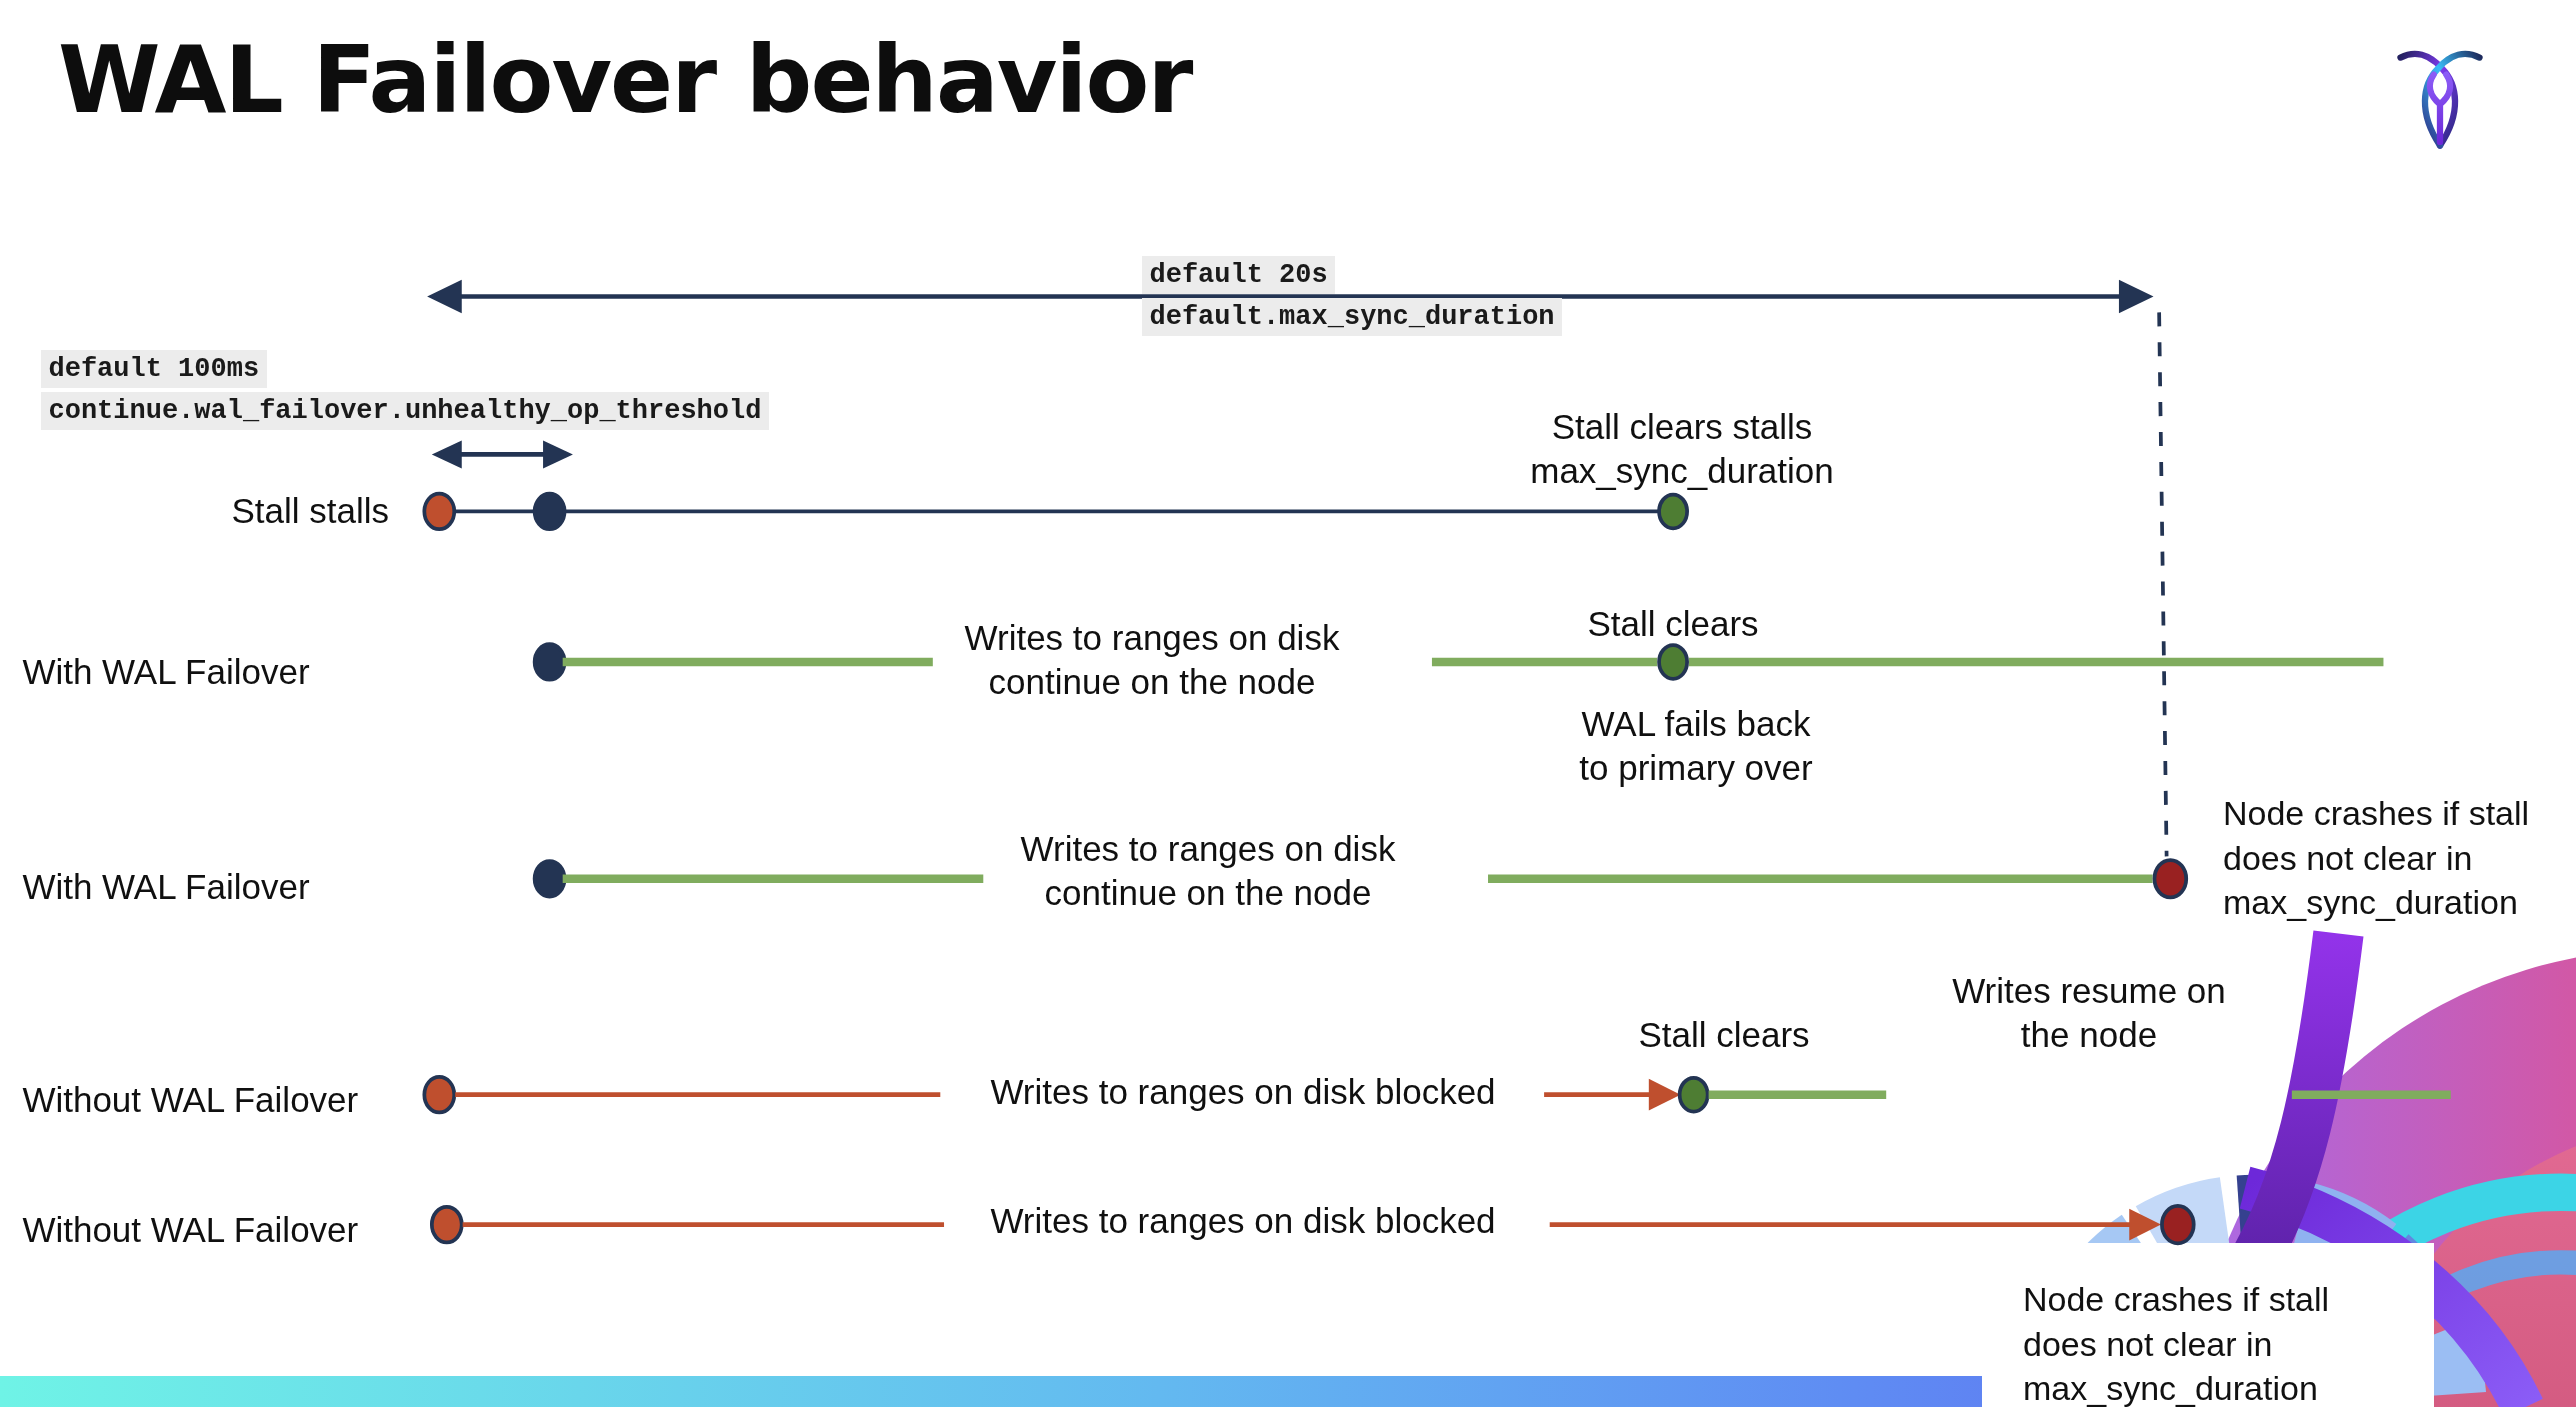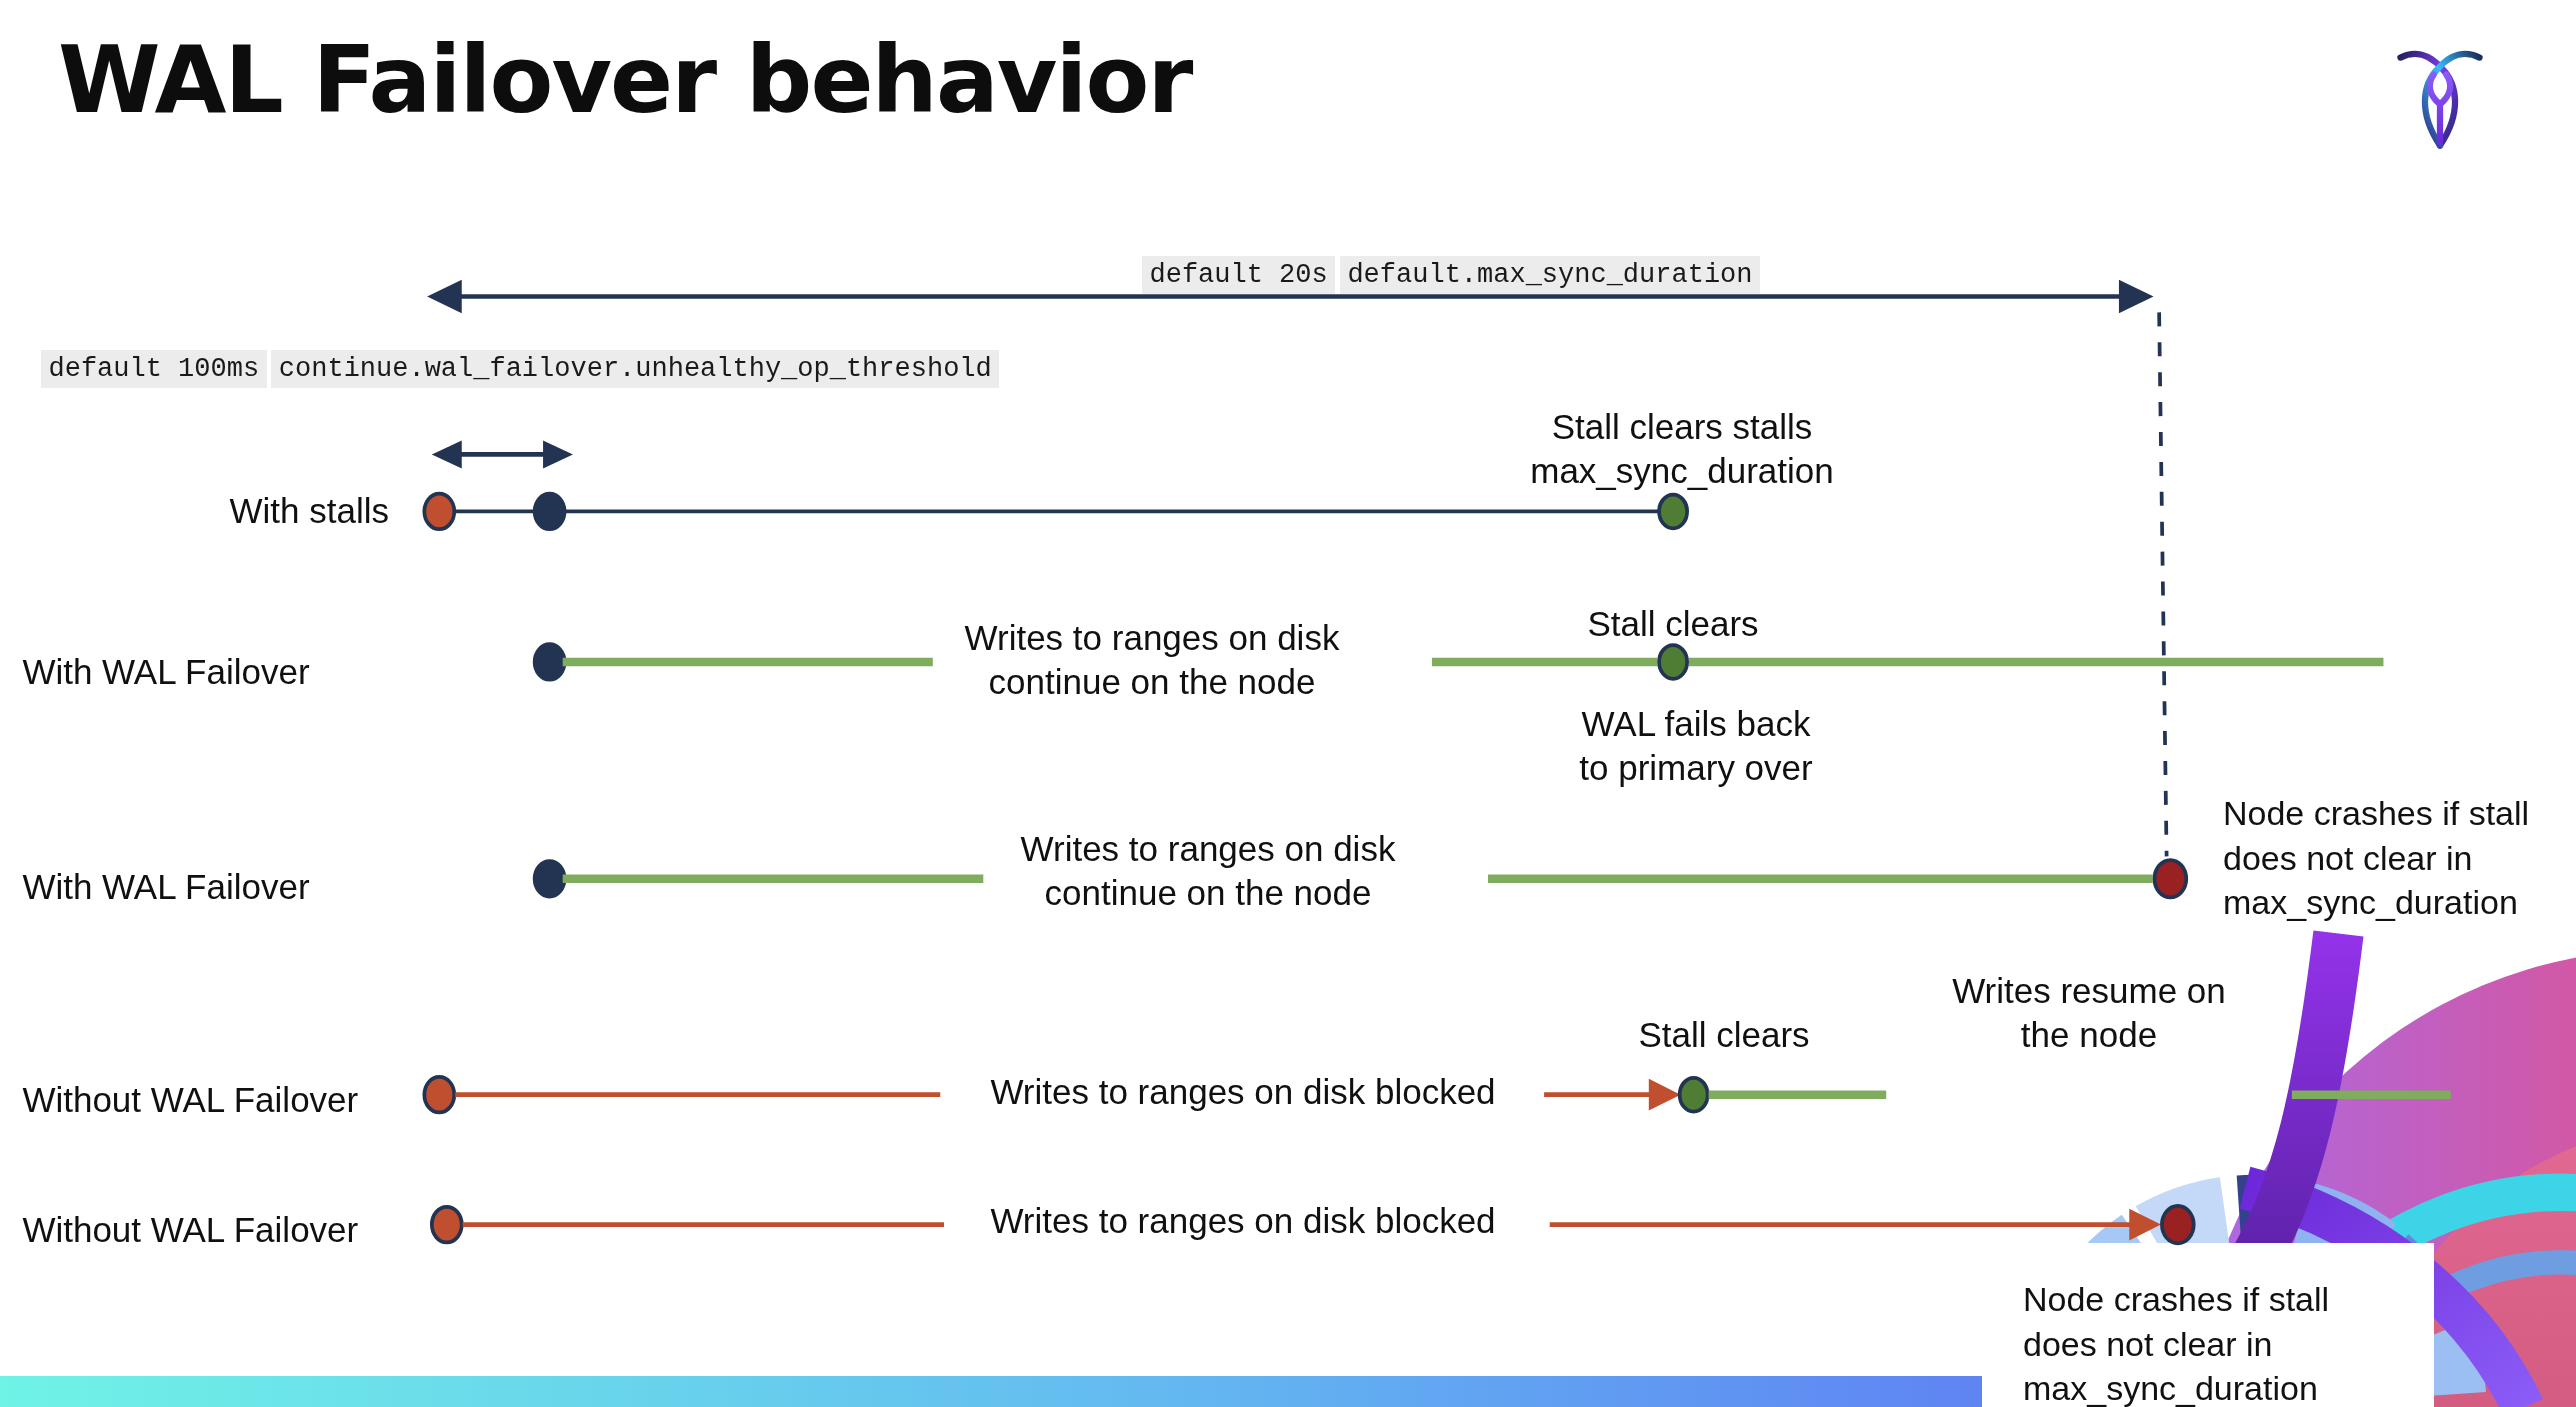--- a/index.html
+++ b/index.html
@@ -5,21 +5,21 @@
   html,body{margin:0;padding:0;background:#ffffff;}
   .stage{
     position:relative;width:2576px;height:1408px;background:#fff;overflow:hidden;
     font-family:"Liberation Sans","DejaVu Sans",sans-serif;color:#111;
   }
   .abs{position:absolute;}
   .title{
     left:58px;top:26px;font-size:93px;font-weight:bold;letter-spacing:-1.9px;
     color:#0d0d0d;font-family:"DejaVu Sans","Liberation Sans",sans-serif;
   }
-  .mono-chip-group{display:flex;align-items:flex-start;gap:4.7px;z-index:6;}
+  .mono-chip-group{display:flex;flex-direction:column;align-items:flex-start;gap:4.7px;z-index:6;font-weight:bold;}
   .mono-chip{
     font-family:"Liberation Mono","DejaVu Sans Mono",monospace;
     font-size:27px;line-height:36px;background:var(--label-bg);
     padding:0.9px 7.5px;color:#1a1a1a;white-space:pre;
   }
   .lbl{font-size:35px;line-height:1.27;color:#101010;z-index:5;}
   .pre{white-space:pre-line;}
   .ctr{text-align:center;transform:translate(-50%,-50%);}
   .vctr{transform:translateY(-50%);}
   .row-label{font-size:35px;}
@@ -185,21 +185,21 @@
 
   <div class="abs mono-chip-group" style="left:1142px;top:256px;">
     <span class="mono-chip">default 20s</span>
     <span class="mono-chip">default.max_sync_duration</span>
   </div>
   <div class="abs mono-chip-group" style="left:41px;top:350px;">
     <span class="mono-chip">default 100ms</span>
     <span class="mono-chip">continue.wal_failover.unhealthy_op_threshold</span>
   </div>
 
-  <div class="abs lbl row-label vctr right" style="left:224px;top:511px;width:165px;">With stalls</div>
+  <div class="abs lbl row-label vctr right" style="left:224px;top:511px;width:165px;">Stall stalls</div>
   <div class="abs lbl row-label vctr" style="left:22.4px;top:672px;">With WAL Failover</div>
   <div class="abs lbl row-label vctr" style="left:22.4px;top:887px;">With WAL Failover</div>
   <div class="abs lbl row-label vctr" style="left:22.4px;top:1100px;">Without WAL Failover</div>
   <div class="abs lbl row-label vctr" style="left:22.4px;top:1230px;">Without WAL Failover</div>
 
   <div class="abs lbl pre ctr" style="left:1682px;top:449px;">Stall clears stalls
 max_sync_duration</div>
 
   <div class="abs lbl pre ctr" style="left:1152px;top:660px;">Writes to ranges on disk
 continue on the node</div>

